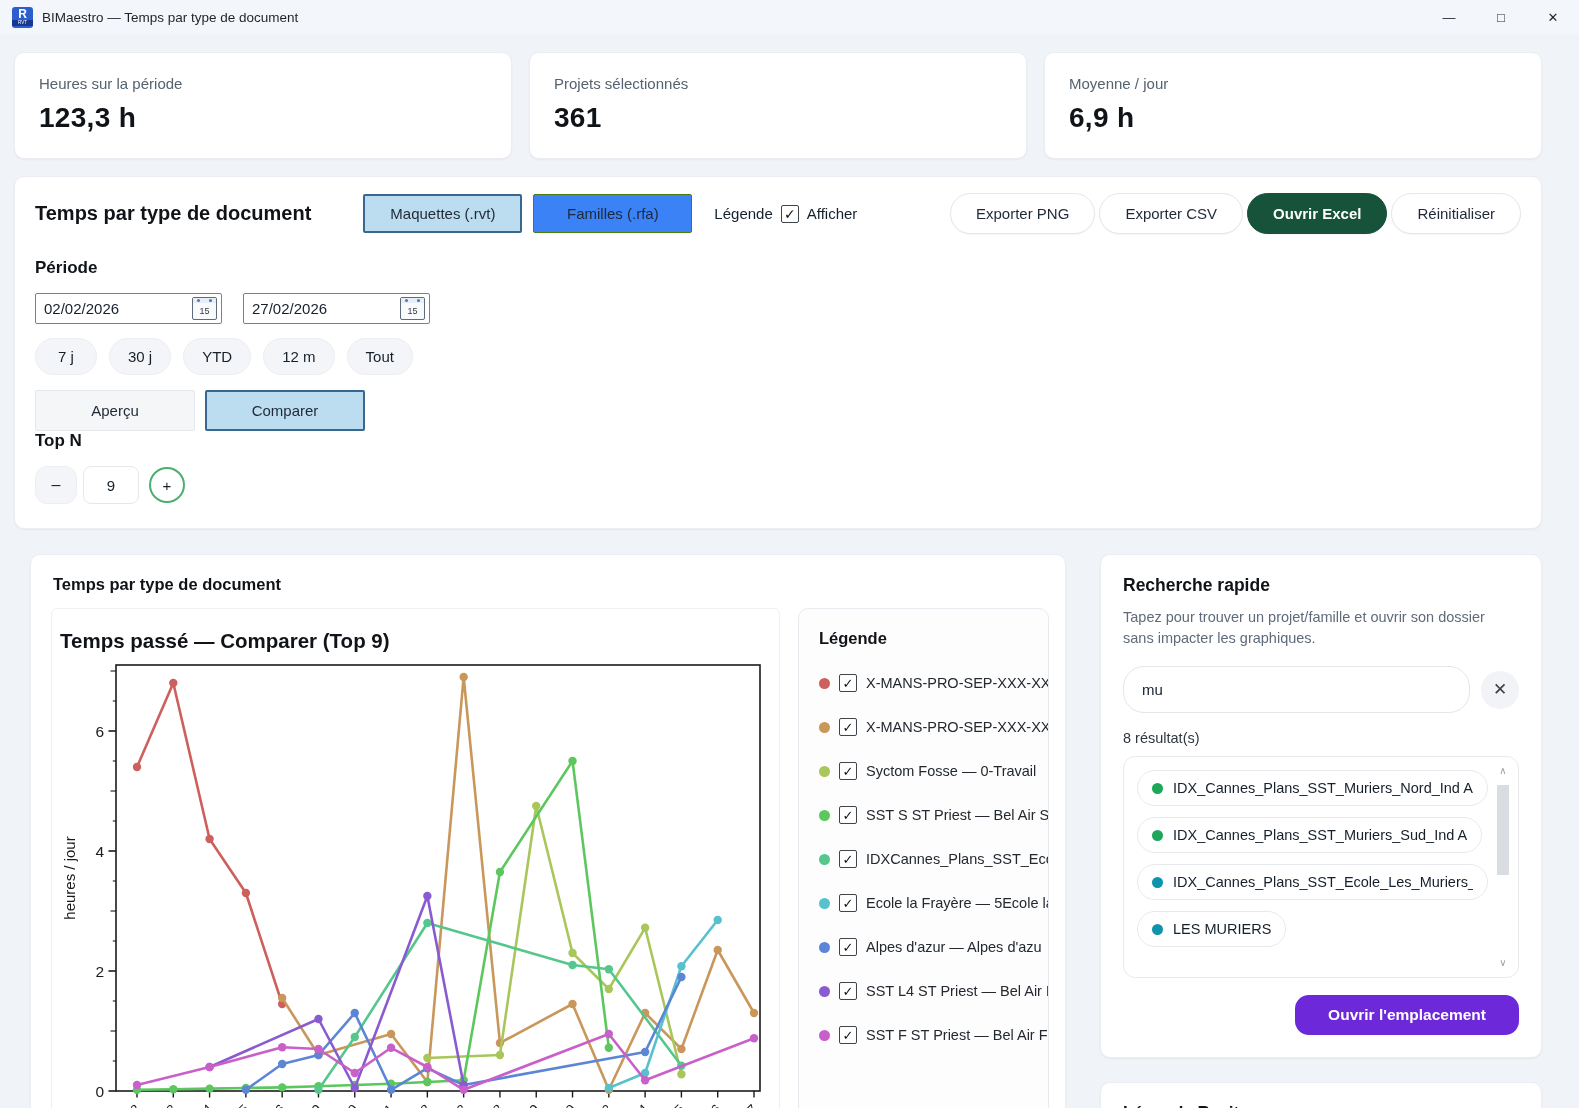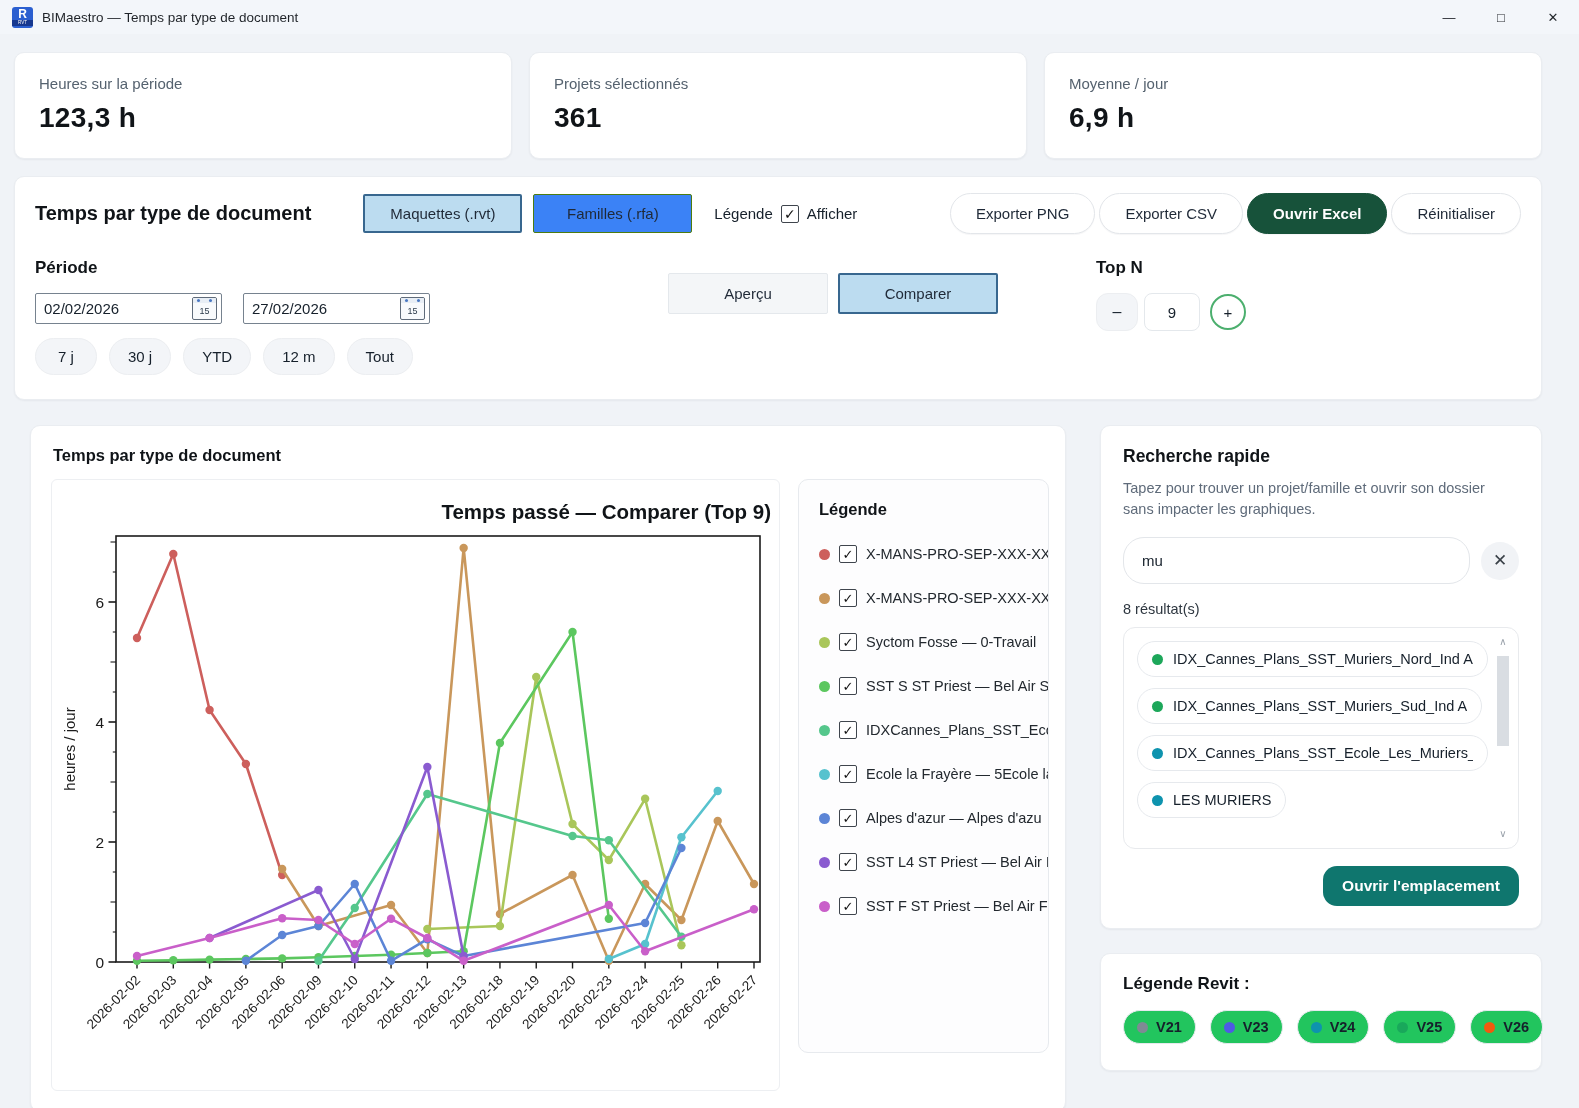--- a/index.html
+++ b/index.html
@@ -28,21 +28,21 @@
   .toolbar-row1 { display:flex; align-items:center; }
   .toolbar-heading { font-size:20px; font-weight:bold; color:#101418; }
   .toggle-group { display:flex; gap:11px; margin-left:16px;padding-left:36px; }
   .toggle-btn { min-width:159px; padding:10px 22px; text-align:center; font-size:15px; color:#1F2937; background:#3b82f6; border:1px solid #4d7c0f; border-radius:2px; }
   .toggle-btn.selected { background:#BCDCF0; border:2px solid #38678F; padding:9px 21px; }
   .legend-toggle { display:flex; align-items:center; gap:8px; margin-left:22px; font-size:15px; color:#16202B; }
   .checkbox { width:18px; height:18px; background:#fff; border:1.6px solid #3F454D; border-radius:2px; display:flex; align-items:center; justify-content:center; font-size:14px; font-weight:bold; color:#111; line-height:1; }
   .toolbar-actions { margin-left:auto; display:flex; gap:4px; }
   .pill-btn { padding:11px 25px; font-size:15px; color:#1F2937; background:#fff; border:1px solid #E3E6EA; border-radius:21px; box-shadow:0 1px 1px rgba(16,24,40,.04); white-space:nowrap; }
   .pill-btn.primary { background:#17523A; border-color:#17523A; color:#fff; font-weight:bold; }
-  .toolbar-row2 { display:flex; margin-top:24px; }
+  .toolbar-row2 { display:flex; margin-top:24px;flex-direction:column; }
   .col-periode { width:633px; }
   .col-affichage { width:428px; }
   .col-topn { flex:1; }
   .section-label { font-size:17px; font-weight:bold; color:#101418; }
   .date-row { display:flex; gap:21px; margin-top:15px; }
   .date-field { width:187px; height:31px; border:1.5px solid #76828F; border-radius:2px; background:#fff; display:flex; align-items:center; padding:0 4px 0 8px; }
   .date-field input { border:none; outline:none; flex:1; font-size:15px; font-family:inherit; color:#16202B; background:transparent; width:100px; }
   .cal-icon { width:25px; height:23px; border:1px solid #5F6B7A; border-radius:2px; background:#F8FAFC; display:flex; flex-direction:column; overflow:hidden; }
   .cal-top { height:5px; background:#E8EEF5; display:flex; justify-content:space-around; align-items:center; }
   .cal-top i { width:3px; height:3px; border-radius:50%; background:#4A78C2; }
@@ -55,21 +55,21 @@
   .topn-row { display:flex; align-items:center; gap:6px; margin-top:15px; }
   .stepper-minus { width:42px; height:38px; background:#F3F5F8; border:1px solid #ECEEF1; border-radius:12px; font-size:16px; color:#16202B; display:flex; align-items:center; justify-content:center; }
   .stepper-value { width:56px; height:38px; border:1px solid #E4E8EC; border-radius:8px; text-align:center; font-size:15px; font-family:inherit; color:#16202B; background:#fff; }
   .stepper-plus { width:36px; height:36px; margin-left:4px; background:#fff; border:2px solid #4CAF6E; border-radius:50%; font-size:15px; color:#16202B; display:flex; align-items:center; justify-content:center; }
   
   .main-row { display:flex; align-items:flex-start; padding:25px 37px 0 30px; }
   .chart-card { width:1036px; padding:20px; }
   .chart-card-heading { font-size:16.5px; font-weight:bold; color:#101418; padding-left:2px; }
   .chart-content { display:flex; margin-top:14px; }
   .figure-panel { width:729px; border:1px solid #EDEFF2; border-radius:6px; background:#fff; padding:6px 8px 10px; }
-  .figure-title { text-align:right; font-size:20.5px; font-weight:bold; color:#101418; padding:14px 0 4px; }
+  .figure-title { text-align:left; font-size:20.5px; font-weight:bold; color:#101418; padding:14px 0 4px; }
   .legend-panel { width:251px; margin-left:18px; border:1px solid #E7EAEE; border-radius:10px; background:#FDFDFE; padding:20px 0 20px 20px; height:574px; }
   .legend-heading { font-size:16.5px; font-weight:bold; color:#101418; }
   .legend-item { display:flex; align-items:center; gap:9px; margin-top:26px; overflow:hidden; white-space:nowrap; }
   .series-dot { width:11px; height:11px; border-radius:50%; flex:0 0 11px; }
   .legend-item .checkbox { flex:0 0 18px; font-size:13px; }
   .legend-label { font-size:14.5px; color:#23292F; overflow:hidden; }
   
   .right-col { width:442px; margin-left:34px; }
   .search-card { padding:20px 22px 22px; }
   .search-heading { font-size:17.5px; font-weight:bold; color:#101418; }
@@ -78,21 +78,21 @@
   .search-input { flex:1; height:47px; border:1px solid #E3E6EA; border-radius:21px; padding:0 18px; font-size:15px; font-family:inherit; color:#16202B; outline:none; background:#fff; }
   .clear-btn { width:38px; height:38px; margin-left:11px; border-radius:50%; background:#F1F3F6; border:none; font-size:17px; color:#3A4148; display:flex; align-items:center; justify-content:center; }
   .results-count { font-size:14.5px; color:#2E3740; margin-top:17px; }
   .results-list { position:relative; margin-top:10px; border:1px solid #E8EAED; border-radius:12px; padding:13px 30px 13px 13px; height:222px; overflow:hidden; }
   .result-pill { display:flex; align-items:center; gap:10px; width:fit-content; max-width:100%; border:1px solid #E6E9ED; border-radius:19px; background:#fff; padding:9px 14px; margin-bottom:11px; white-space:nowrap; overflow:hidden; }
   .result-label { font-size:14.5px; color:#16202B; overflow:hidden; }
   .scrollbar { position:absolute; top:8px; bottom:8px; right:7px; width:16px; display:flex; flex-direction:column; align-items:center; }
   .scroll-arrow { font-size:10px; color:#9AA2AB; line-height:12px; }
   .scroll-thumb { width:12px; height:90px; background:#D9DDE2; margin-top:8px; }
   .open-row { display:flex; justify-content:flex-end; margin-top:17px; }
-  .open-btn { background:#0f766e; color:#fff; border:none; border-radius:14px; padding:11px 19px; font-size:15.5px; font-weight:bold; font-family:inherit; }
+  .open-btn { background:#6d28d9; color:#fff; border:none; border-radius:14px; padding:11px 33px; font-size:15.5px; font-weight:bold; font-family:inherit; }
   .revit-card { margin-top:24px; padding:20px 22px 26px; }
   .revit-heading { font-size:17px; font-weight:bold; color:#101418; }
   .revit-row { display:flex; gap:14px; margin-top:16px; }
   .revit-pill { display:flex; align-items:center; gap:8px; border:1px solid #E6E9ED; border-radius:17px; background:#22c55e; padding:8px 13px; }
   .revit-label { font-size:14.5px; font-weight:bold; color:#16202B; }
 </style>
 </head>
 <body>
 
 <div class="titlebar">

